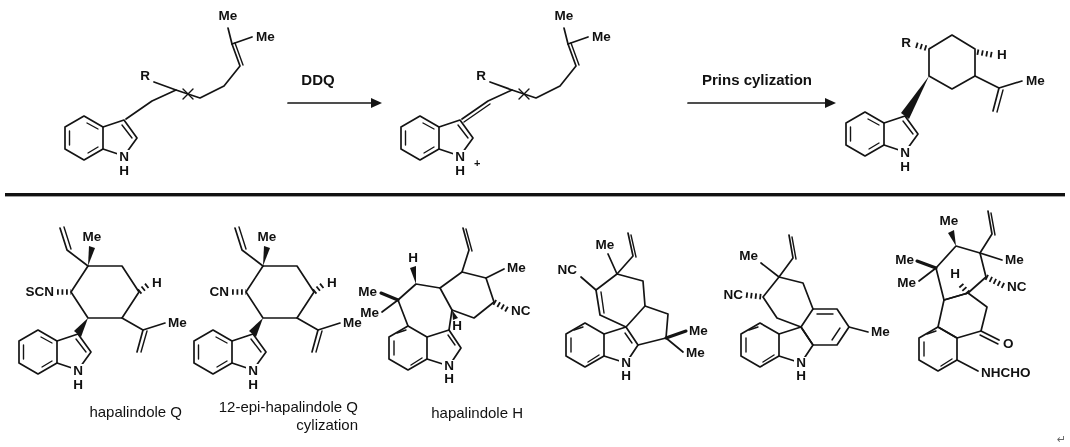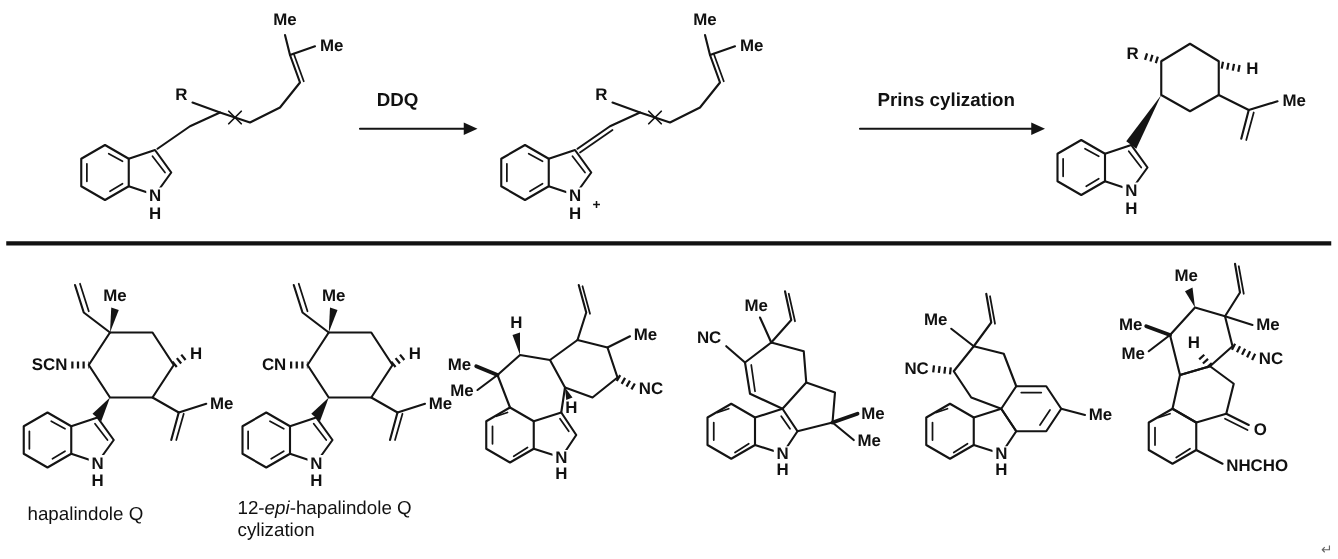--- a/index.html
+++ b/index.html
@@ -1,19 +1,19 @@
 <!DOCTYPE html>
 <html><head>
 <meta charset="utf-8">
 <style>
   html,body{margin:0;padding:0;background:#fff}
   .canvas{position:relative;width:1070px;height:447px;background:#fff;font-family:"Liberation Sans",sans-serif;overflow:hidden}
   .canvas svg{position:absolute;left:0;top:0}
-  .name{position:absolute;text-align:left;font-size:15px;color:#111;line-height:1.18}
-  .epi{font-style:italic}
+  .name{position:absolute;text-align:right;font-size:15px;color:#111;line-height:1.18}
+  .epi{}
   .retmark{position:absolute;right:4px;bottom:1px;font-size:11px;color:#666}
   .bond{fill:none;stroke:#141414;stroke-width:1.7;stroke-linecap:round;stroke-linejoin:round}
   .thin{stroke-width:1.4}
   .boldb{stroke-width:3.1}
   .hashb{fill:none;stroke:#141414;stroke-width:5.5;stroke-dasharray:1.8 2.7;stroke-linecap:butt}
   .wedge{fill:#141414;stroke:none}
   .atom{font-family:"Liberation Sans",sans-serif;font-size:13.5px;font-weight:bold;fill:#111}
   .plus{font-size:11px}
   .rxn{font-family:"Liberation Sans",sans-serif;font-size:15px;font-weight:bold;fill:#111}
   .gap{fill:#fff;stroke:none}
@@ -223,15 +223,16 @@
     <text class="atom" x="949" y="225" text-anchor="middle">Me</text>
     <text class="atom" x="1005" y="264" text-anchor="start">Me</text>
     <text class="atom" x="1007" y="291" text-anchor="start">NC</text>
     <text class="atom" x="1003" y="348" text-anchor="start">O</text>
     <text class="atom" x="981" y="377" text-anchor="start">NHCHO</text>
   </g>
 </svg>
 
   <div class="name" style="left:22px;top:403px;width:160px"><span>hapalindole Q</span><span class="epi"></span><span></span></div>
   <div class="name" style="left:190px;top:398px;width:168px"><span>12-</span><span class="epi">epi</span><span>-hapalindole Q cylization</span></div>
+  <div class="name" style="left:368px;top:404px;width:155px"><span>hapalindole H</span><span class="epi"></span><span></span></div>
 
   <div class="retmark">↵</div>
 </div>
 
 </body></html>

